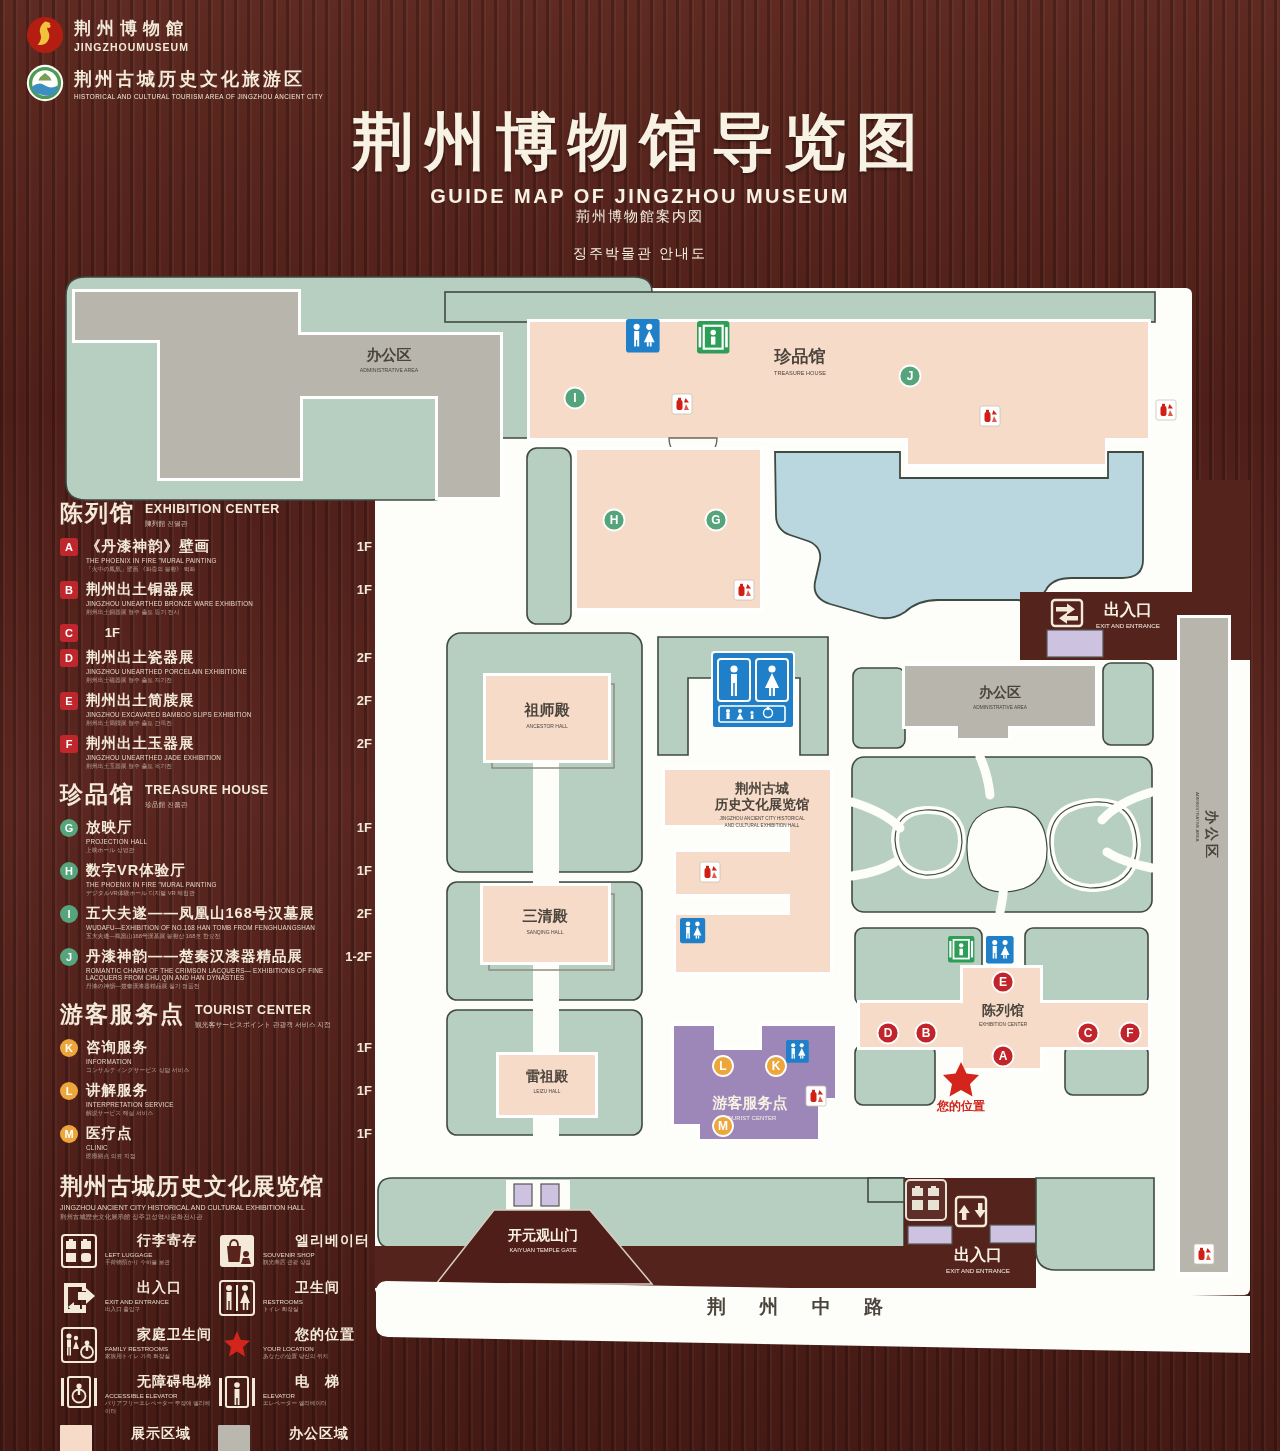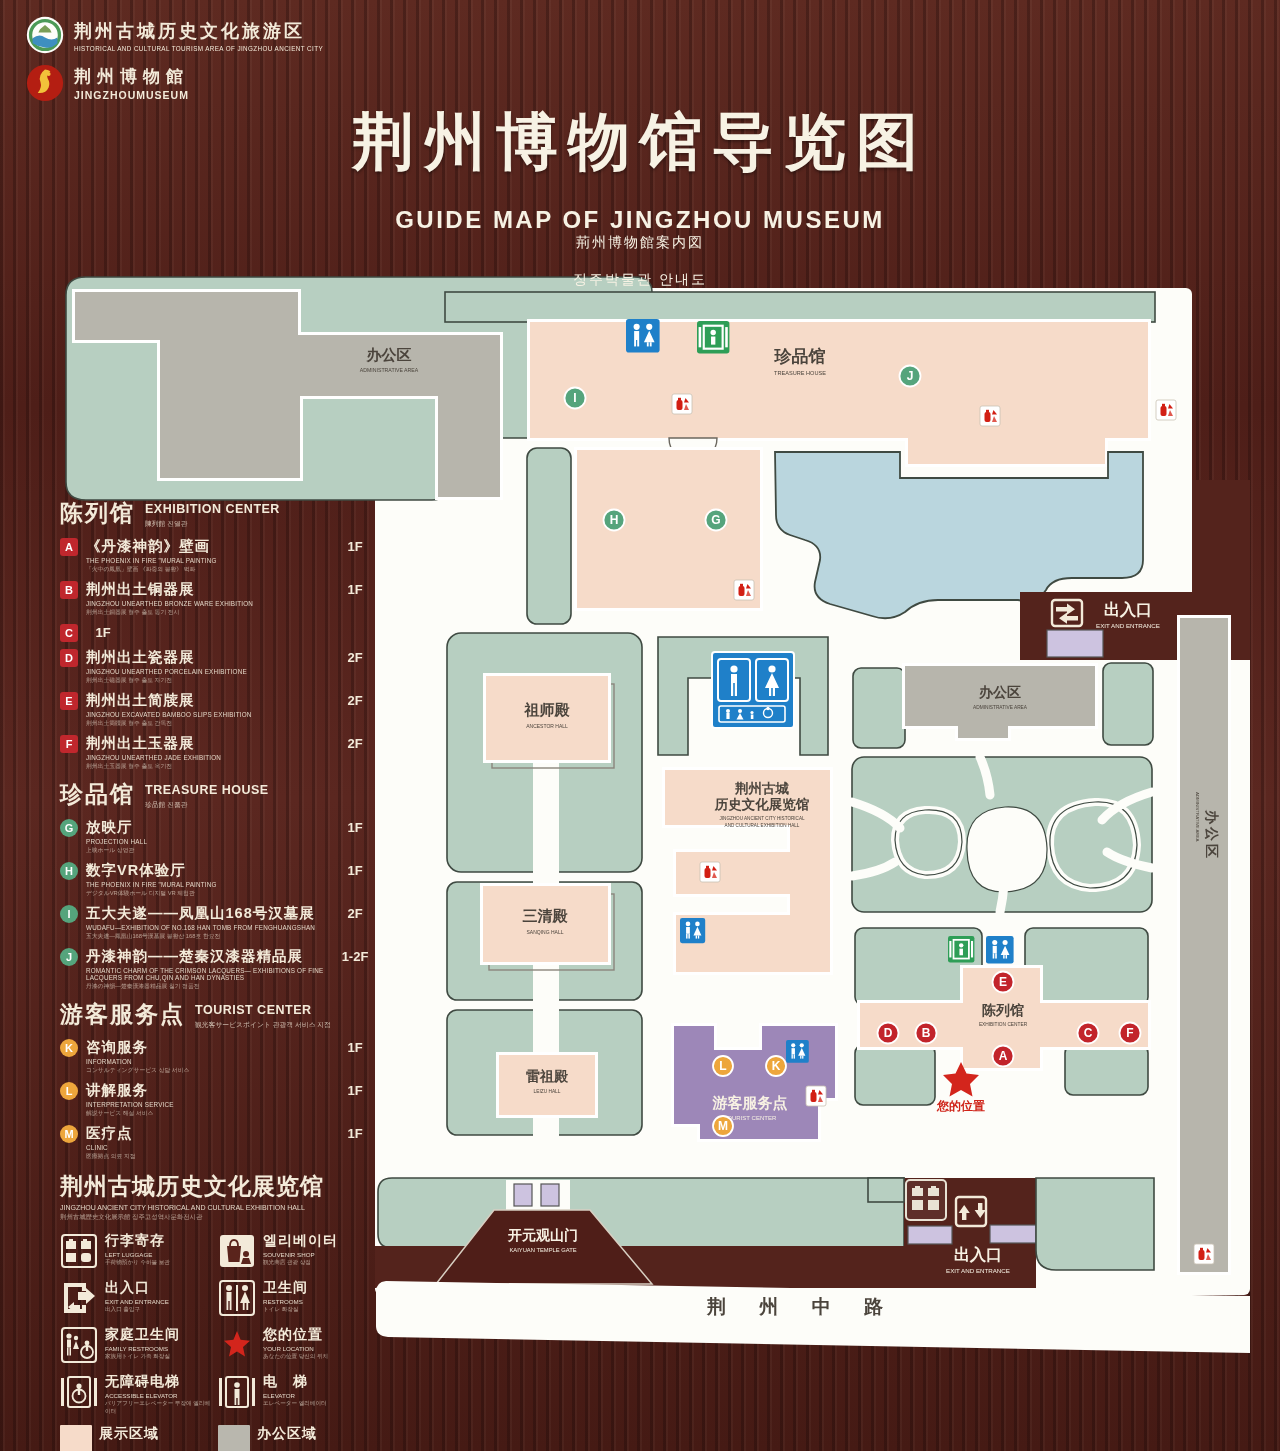--- a/index.html
+++ b/index.html
@@ -16,48 +16,48 @@
   }
   
   .logos{position:absolute;left:26px;top:16px;color:#f3ead9;}
   .logo-row{display:flex;align-items:center;gap:10px;margin-bottom:10px;}
   .logo1-cn{font-size:18px;font-weight:bold;letter-spacing:3px;}
   .logo1-en{font-size:6.3px;letter-spacing:.4px;margin-top:2px;}
   .logo2-cn{font-size:17px;font-weight:bold;letter-spacing:6px;}
   .logo2-en{font-size:10.5px;font-weight:bold;letter-spacing:1px;margin-top:1px;}
   .title-block{position:absolute;left:240px;top:100px;width:800px;text-align:center;color:#f7f2e4;}
   .title-main{font-size:62px;font-weight:bold;letter-spacing:10px;text-shadow:0 2px 3px rgba(0,0,0,.35);}
-  .title-en{font-size:24px;font-weight:bold;letter-spacing:2.5px;margin-top:22px;}
+  .title-en{font-size:20px;font-weight:bold;letter-spacing:2.5px;margin-top:1px;}
   .title-jp{font-size:14px;letter-spacing:2px;}
   .title-kr{font-size:14px;margin-top:19px;letter-spacing:2px;}
   
   .legend{position:absolute;left:60px;top:496px;width:312px;color:#f3ead9;}
   .sec-h{display:flex;align-items:flex-start;gap:10px;margin:2px 0 8px;}
   .sec-h .h-cn{font-size:23px;font-weight:bold;letter-spacing:2px;}
   .sec-h .h-en{font-size:12.5px;font-weight:bold;letter-spacing:.5px;padding-top:4px;}
   .sec-h .h-sub{font-size:6.8px;opacity:.75;margin-top:3px;}
   .li{display:flex;gap:8px;margin-bottom:6px;}
   .badge{width:18px;height:18px;flex:0 0 18px;display:flex;align-items:center;justify-content:center;
          color:#fff;font-size:11px;font-weight:bold;margin-top:1px;}
   .badge.sq{background:#c0272d;border-radius:3px;}
   .badge.gr{background:#55a47c;border-radius:50%;}
   .badge.or{background:#eda63c;border-radius:50%;}
   .li-main{flex:1;min-width:0;}
   .li-cn{font-size:14.5px;font-weight:bold;letter-spacing:1px;}
   .li-en{font-size:6.3px;letter-spacing:.2px;opacity:.9;margin-top:1px;}
   .li-sub{font-size:5.8px;opacity:.6;margin-top:1px;}
-  .floor{flex:0 0 34px;text-align:center;font-size:13px;font-weight:bold;padding-top:2px;}
+  .floor{flex:0 0 34px;text-align:right;font-size:13px;font-weight:bold;padding-top:2px;}
   .note{margin:10px 0 10px;}
   .note-cn{font-size:23px;font-weight:bold;letter-spacing:1px;}
   .note-en{font-size:7px;margin-top:2px;opacity:.9;}
   .note-sub{font-size:6.4px;margin-top:2px;opacity:.6;}
   .icon-grid{display:grid;grid-template-columns:152px 152px;column-gap:6px;row-gap:9px;margin-top:6px;}
   .ic{display:flex;gap:7px;align-items:flex-start;}
   .ic-box{width:38px;height:38px;flex:0 0 38px;}
-  .ic-cn{font-size:14px;font-weight:bold;letter-spacing:1px;}
+  .ic-cn{font-size:14px;font-weight:bold;letter-spacing:1px;padding-left:32px;}
   .ic-en{font-size:6.2px;opacity:.9;margin-top:1px;}
   .ic-sub{font-size:5.6px;opacity:.6;margin-top:1px;}
   .sw{width:32px;height:32px;flex:0 0 32px;border-radius:1px;}
   .sw.pink{background:#f6dbc9;}
   .sw.gray{background:#b9b7ae;}
   
   svg text{font-family:"Liberation Sans","DejaVu Sans",sans-serif;}
   .lawn{fill:#b7cfc1;stroke:#3f4a42;stroke-width:1.6;}
   .bldg{stroke:#fff;stroke-width:6;paint-order:stroke;}
   .pink{fill:#f6dbc9;}
@@ -341,40 +341,40 @@
       <text class="t-wh" x="978" y="1273" font-size="6.2" text-anchor="middle">EXIT AND ENTRANCE</text>
       <rect class="lawn" x="868" y="1178" width="36" height="24"></rect>
       <path class="lawn" d="M1036,1178 H1154 V1270 H1056 Q1036,1270 1036,1250 Z"></path>
       <path class="white" d="M386,1281 Q376,1282 376,1292 L376,1326 Q376,1336 388,1337 L1250,1353 L1250,1296 Z"></path>
       <text class="t-dk" x="802" y="1313" font-size="19" font-weight="bold" letter-spacing="14" text-anchor="middle">荆 州 中 路</text>
     </g>
   </svg>
 
   <div class="logos">
     <div class="logo-row">
+      <svg class="ic-box" width="42" height="42" viewBox="0 0 42 42">
+        <circle cx="21" cy="21" r="20" fill="#b41e12"></circle>
+        <path d="M21,6 Q13,12 16,20 Q18,26 13,32 Q22,33 25,26 Q27,21 24,16 Q22,12 27,8 Q24,6 21,6 Z" fill="#f2c23a"></path>
+        <circle cx="25" cy="11" r="2.2" fill="#f2c23a"></circle>
+      </svg>
+      <div>
+        <div class="logo2-cn">荆州博物館</div>
+        <div class="logo2-en">JINGZHOUMUSEUM</div>
+      </div>
+    </div>
+    <div class="logo-row">
       <svg class="ic-box" width="46" height="46" viewBox="0 0 46 46">
         <circle cx="23" cy="23" r="22" fill="#fdfdf9"></circle>
         <circle cx="23" cy="23" r="17.5" fill="none" stroke="#4c9a57" stroke-width="4"></circle>
         <path d="M8,27 Q16,21 23,26 Q31,31 38,26 L38,33 Q30,40 23,38 Q14,37 8,33 Z" fill="#3e8fc0"></path>
         <path d="M15,20 h16 l-2,-4 h-12 z M17,16 h12 l-6,-5 z" fill="#7a9e56"></path>
       </svg>
       <div>
         <div class="logo1-cn">荆州古城历史文化旅游区</div>
         <div class="logo1-en">HISTORICAL AND CULTURAL TOURISM AREA OF JINGZHOU ANCIENT CITY</div>
-      </div>
-    </div>
-    <div class="logo-row">
-      <svg class="ic-box" width="42" height="42" viewBox="0 0 42 42">
-        <circle cx="21" cy="21" r="20" fill="#b41e12"></circle>
-        <path d="M21,6 Q13,12 16,20 Q18,26 13,32 Q22,33 25,26 Q27,21 24,16 Q22,12 27,8 Q24,6 21,6 Z" fill="#f2c23a"></path>
-        <circle cx="25" cy="11" r="2.2" fill="#f2c23a"></circle>
-      </svg>
-      <div>
-        <div class="logo2-cn">荆州博物館</div>
-        <div class="logo2-en">JINGZHOUMUSEUM</div>
       </div>
     </div>
   </div>
 
   <div class="title-block">
     <div class="title-main">荆州博物馆导览图</div>
     <div class="title-en">GUIDE MAP OF JINGZHOU MUSEUM</div>
     <div class="title-jp">荊州博物館案内図</div>
     <div class="title-kr">징주박물관 안내도</div>
   </div>

